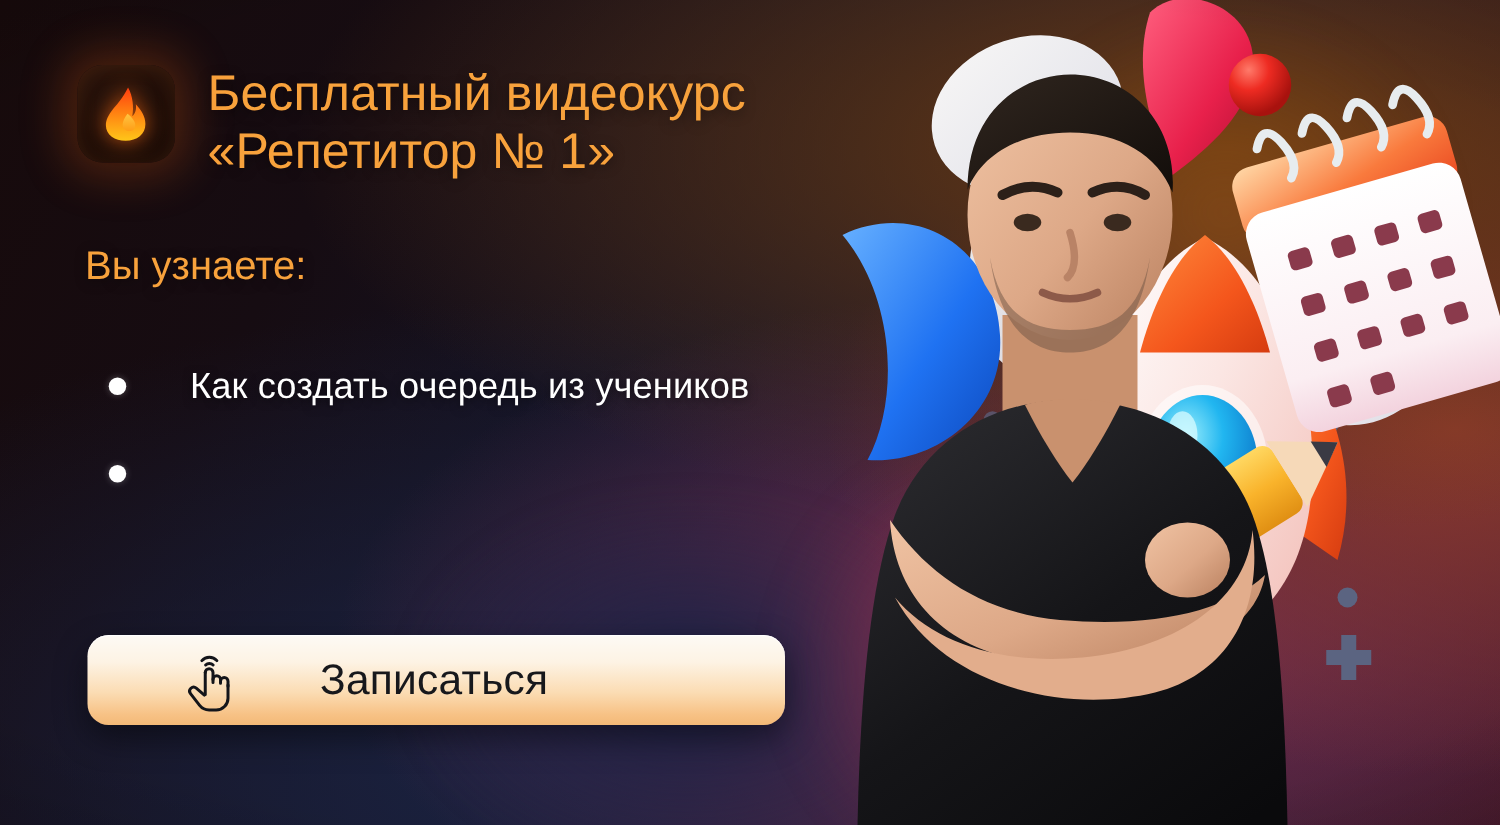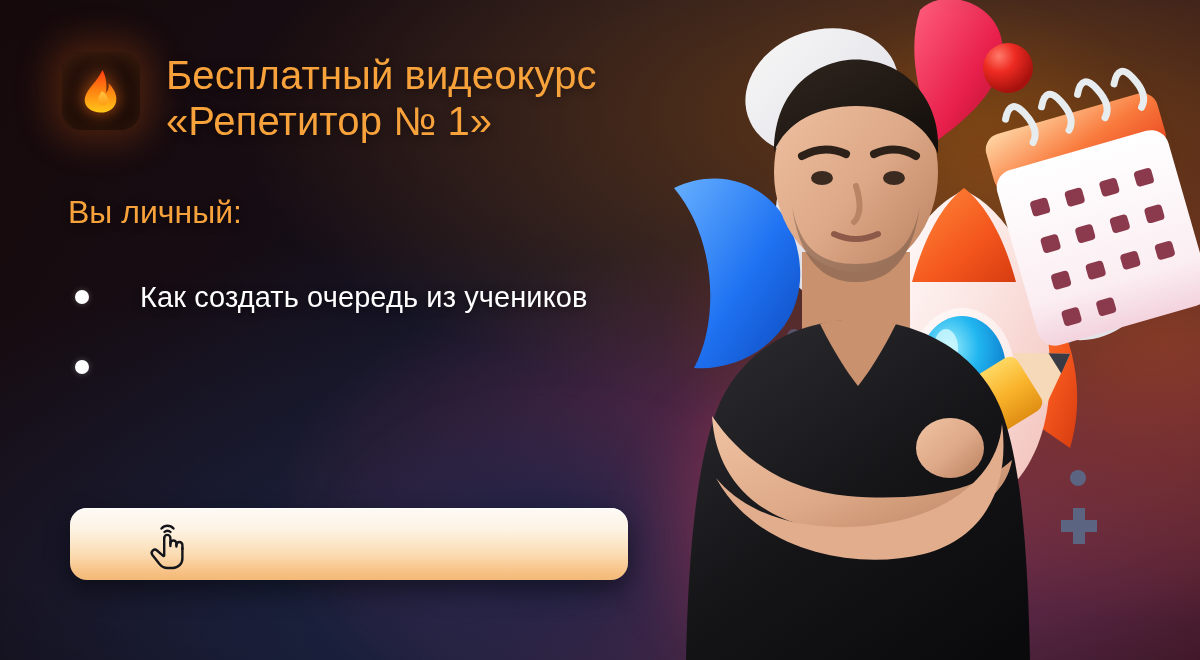--- a/index.html
+++ b/index.html
@@ -94,21 +94,21 @@
     margin:0;
     color:#f8a23c;
     font-size:32px;
     font-weight:400;
     line-height:1.2;
     text-shadow:0 2px 10px rgba(0,0,0,0.45);
   }
 
   .bullets{
     position:absolute; left:68px; top:262px;
-    margin:0; padding:0; list-style:none;
+    margin:12px; padding:0; list-style:none;
   }
   .bullet{
     display:flex; align-items:center;
     height:70px;
   }
   .bullet-dot{
     width:14px; height:14px; border-radius:50%;
     background:#ffffff;
     flex:0 0 auto;
     margin-left:7px;
@@ -370,21 +370,21 @@
             </linearGradient>
           </defs>
           <path d="M25.5 2 C 21 11 17.5 14.5 13.5 19.5 C 9 25 7 29.5 7 33.5 C 7 41.5 14.5 46.5 23.5 46.5 C 33 46.5 40 41 40 32.5 C 40 26 36.5 21 32 16 C 32.6 20.5 31.5 24 29 26 C 30.5 18.5 29.5 9 25.5 2 Z" fill="url(#gFlame)"></path>
           <path d="M25 24 C 22.5 27.5 21 30.5 21 33 C 21 36.5 23.5 38.5 26.5 38.5 C 29.5 38.5 31.5 36.5 31.5 33.5 C 31.5 30.5 29 27 25 24 Z" fill="url(#gFlameInner)" opacity="0.85"></path>
         </svg>
       </div>
       <h1 class="headline">Бесплатный видеокурс
 «Репетитор № 1»</h1>
     </div>
 
-    <h2 class="subhead">Вы личный:</h2>
+    <h2 class="subhead">Вы узнаете:</h2>
 
     <ul class="bullets">
       <li class="bullet">
         <span class="bullet-dot"></span>
         <span class="bullet-text">Как создать очередь из учеников</span>
       </li>
       <li class="bullet">
         <span class="bullet-dot"></span>
       </li>
     </ul>
@@ -396,16 +396,17 @@
             <path d="M13.5 10.5 a8 8 0 0 1 12 0"></path>
             <path d="M16.5 14 a4.2 4.2 0 0 1 6 0"></path>
             <path d="M16.2 20 v17.5"></path>
             <path d="M16.2 20 a3.1 3.1 0 0 1 6.2 0 v8"></path>
             <path d="M22.4 25.5 a3 3 0 0 1 6 0 v3"></path>
             <path d="M28.4 27 a3 3 0 0 1 6 0 v4"></path>
             <path d="M34.4 30 v10.5 a9.5 9.5 0 0 1 -9.5 9.5 h-5.6 a9.8 9.8 0 0 1 -7.6 -3.7 l-7.3 -9.4 a3.2 3.2 0 0 1 4.6 -4.4 l6.5 5.6"></path>
           </g>
         </svg>
       </span>
+      <span class="cta-label">Записаться</span>
     </button>
 
   </div>
 </div>
 
 </body></html>

